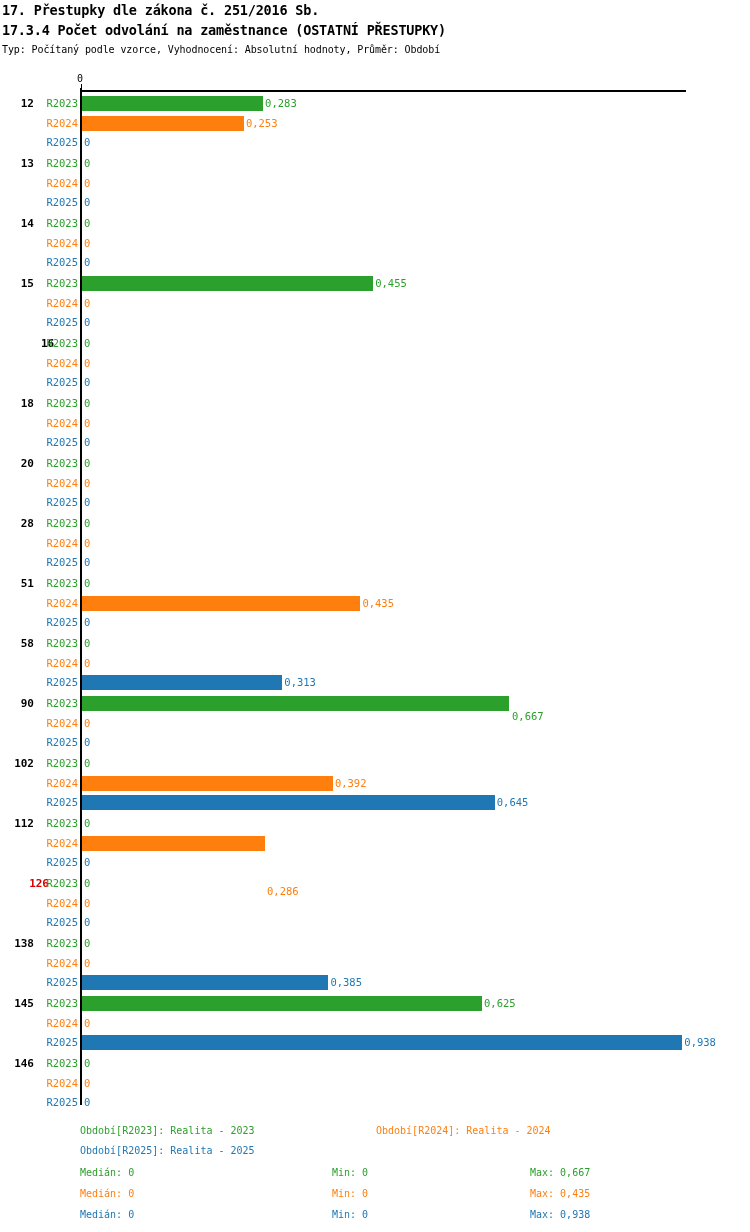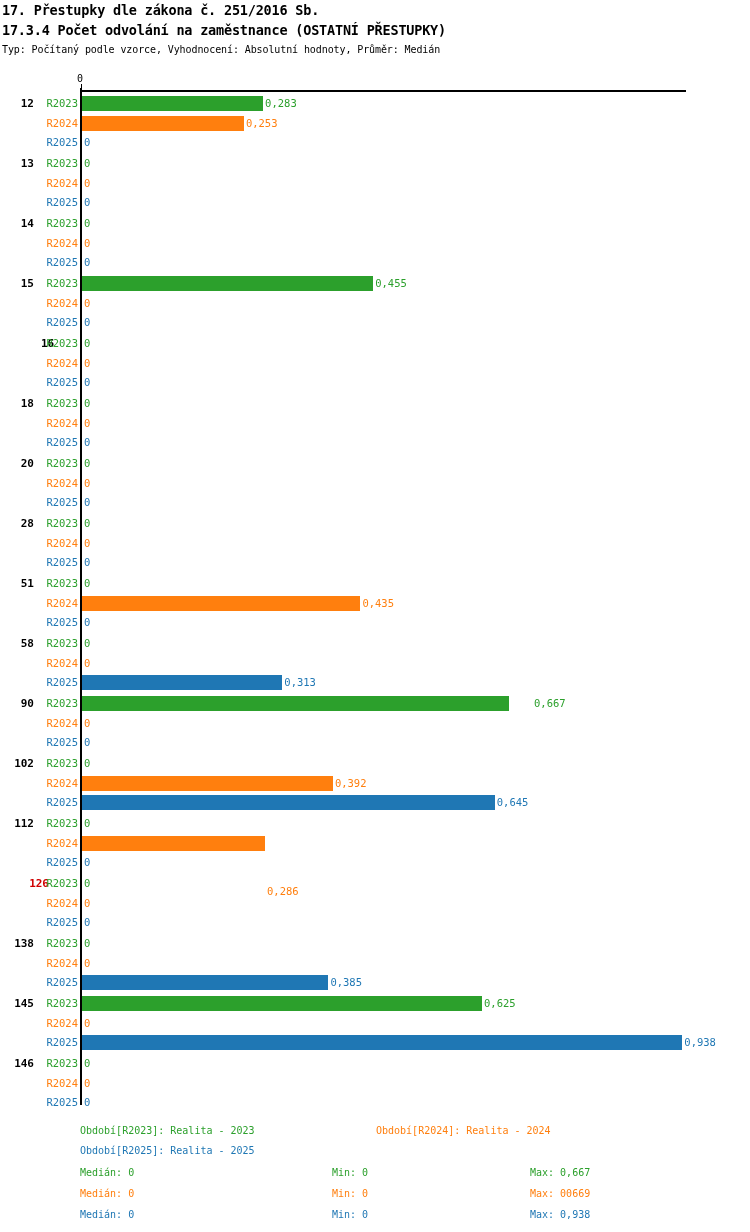--- a/index.html
+++ b/index.html
@@ -122,21 +122,21 @@
     line-height: 12px;
     white-space: nowrap;
   }
 </style>
 </head>
 <body>
 
 <div id="header">
   <div class="title1">17. Přestupky dle zákona č. 251/2016 Sb.</div>
   <div class="title2">17.3.4 Počet odvolání na zaměstnance (OSTATNÍ PŘESTUPKY)</div>
-  <div class="subtitle">Typ: Počítaný podle vzorce, Vyhodnocení: Absolutní hodnoty, Průměr: Medián</div>
+  <div class="subtitle">Typ: Počítaný podle vzorce, Vyhodnocení: Absolutní hodnoty, Průměr: Období</div>
 </div>
 
 <div id="plot">
   <div id="axis-tick-label">0</div>
   <div id="axis-tick-mark"></div>
   <div id="axis-top-line"></div>
   <div id="axis-vline"></div>
   <div id="groups">
       <div class="group" style="top: 0px; position: absolute; left: 0px; width: 750px;">
         <div class="grp-label" style="top: 8px;">12</div>
@@ -291,21 +291,21 @@
           <div class="row-label s2025">R2025</div>
           <div class="bar bg2025" style="width: 200.32px;"></div>
           <div class="bar-value s2025" style="left: 282.32px;">0,313</div>
         </div>
       </div>
       <div class="group" style="top: 600px; position: absolute; left: 0px; width: 750px;">
         <div class="grp-label" style="top: 8px;">90</div>
         <div class="row" style="top: 4px;">
           <div class="row-label s2023">R2023</div>
           <div class="bar bg2023" style="width: 426.88px;"></div>
-          <div class="bar-value s2023" style="left: 532px;">0,667</div>
+          <div class="bar-value s2023" style="left: 510px; margin-top: 13px;">0,667</div>
         </div>
         <div class="row" style="top: 23.6px;">
           <div class="row-label s2024">R2024</div>
           <div class="bar-value s2024" style="left: 82px;">0</div>
         </div>
         <div class="row" style="top: 43.2px;">
           <div class="row-label s2025">R2025</div>
           <div class="bar-value s2025" style="left: 82px;">0</div>
         </div>
       </div>
@@ -410,17 +410,17 @@
 
 <div id="legend">
     <div class="lg-line" style="left: 80px; top: 0px; color: rgb(44, 160, 44);">Období[R2023]: Realita - 2023</div>
     <div class="lg-line" style="left: 376px; top: 0px; color: rgb(255, 127, 14);">Období[R2024]: Realita - 2024</div>
     <div class="lg-line" style="left: 80px; top: 20px; color: rgb(31, 119, 180);">Období[R2025]: Realita - 2025</div>
     <div class="lg-line" style="left: 80px; top: 42px; color: rgb(44, 160, 44);">Medián: 0</div>
     <div class="lg-line" style="left: 332px; top: 42px; color: rgb(44, 160, 44);">Min: 0</div>
     <div class="lg-line" style="left: 530px; top: 42px; color: rgb(44, 160, 44);">Max: 0,667</div>
     <div class="lg-line" style="left: 80px; top: 63px; color: rgb(255, 127, 14);">Medián: 0</div>
     <div class="lg-line" style="left: 332px; top: 63px; color: rgb(255, 127, 14);">Min: 0</div>
-    <div class="lg-line" style="left: 530px; top: 63px; color: rgb(255, 127, 14);">Max: 00669</div>
+    <div class="lg-line" style="left: 530px; top: 63px; color: rgb(255, 127, 14);">Max: 0,435</div>
     <div class="lg-line" style="left: 80px; top: 84px; color: rgb(31, 119, 180);">Medián: 0</div>
     <div class="lg-line" style="left: 332px; top: 84px; color: rgb(31, 119, 180);">Min: 0</div>
     <div class="lg-line" style="left: 530px; top: 84px; color: rgb(31, 119, 180);">Max: 0,938</div>
   </div>
 
 </body></html>

